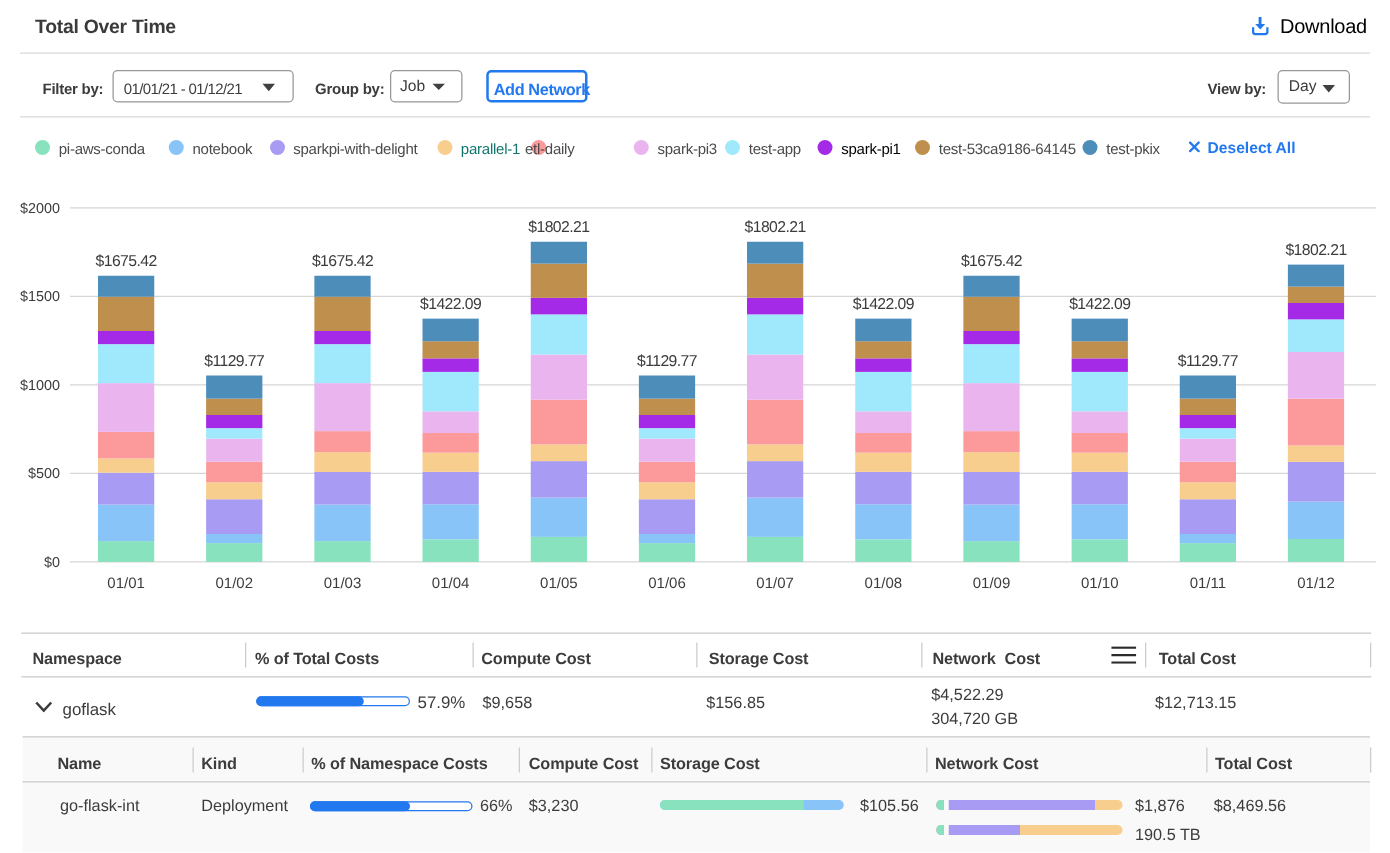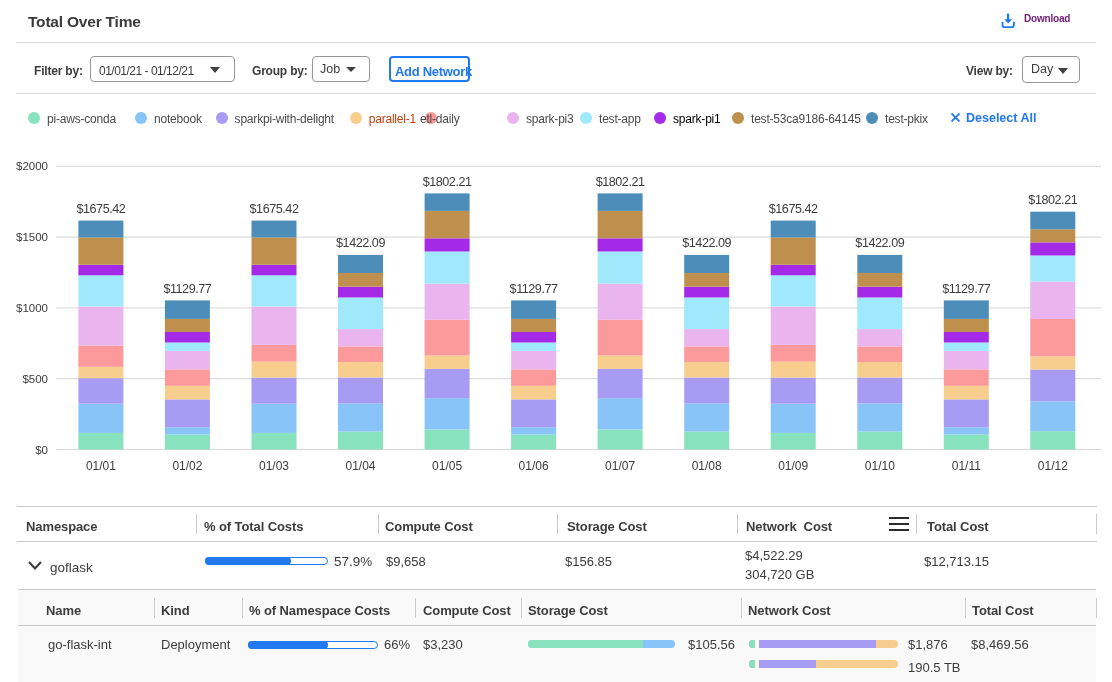--- a/index.html
+++ b/index.html
@@ -13,21 +13,21 @@
 </style>
 </head>
 <body>
 
 <div class="abs" style="left:28px;top:13px;font-size:15.5px;font-weight:bold;letter-spacing:-0.2px;color:#3A3A3A">Total Over Time</div>
 <svg class="abs" style="left:1001px;top:13px" width="15" height="16" viewBox="0 0 15 16">
   <rect x="5.9" y="0.6" width="2.3" height="7" fill="#2278EE"></rect>
   <path d="M3.2 6.2 L11.2 6.2 L7.2 10.6 Z" fill="#2278EE"></path>
   <path d="M1.5 8.8 L1.5 12.3 A1.9 1.9 0 0 0 3.4 14.2 L11 14.2 A1.9 1.9 0 0 0 12.9 12.3 L12.9 8.8" stroke="#2278EE" stroke-width="1.8" fill="none"></path>
 </svg>
-<div class="abs" style="left:1024px;top:12.5px;font-size:10px;font-weight:bold;letter-spacing:-0.2px;color:#701a75">Download</div>
+<div class="abs" style="left:1024px;top:12.5px;font-size:16px;font-weight:normal;letter-spacing:-0.2px;color:#000000">Download</div>
 <div class="hline" style="left:16px;top:42px;width:1080px"></div>
 
 <div class="flabel" style="left:34px;top:64px">Filter by:</div>
 <div class="abs" style="left:90px;top:56px;width:145px;height:26px;border:1px solid #979797;border-radius:4px;background:#fff"></div>
 <div class="abs" style="left:99px;top:64.1px;font-size:12px;letter-spacing:-0.5px;color:#3C3C3C">01/01/21 - 01/12/21</div>
 <div class="abs" style="left:210px;top:67.1px;width:0;height:0;border-left:5.8px solid transparent;border-right:5.8px solid transparent;border-top:6.5px solid #404040"></div>
 <div class="flabel" style="left:252px;top:64px">Group by:</div>
 <div class="abs" style="left:312px;top:56px;width:58px;height:26px;border:1px solid #979797;border-radius:4px;background:#fff"></div>
 <div class="abs" style="left:320px;top:62.3px;font-size:12.5px;color:#3C3C3C">Job</div>
 <div class="abs" style="left:346px;top:67.2px;width:0;height:0;border-left:5.4px solid transparent;border-right:5.4px solid transparent;border-top:5.5px solid #404040"></div>
@@ -39,21 +39,21 @@
 <div class="abs" style="left:1058px;top:68.1px;width:0;height:0;border-left:5.4px solid transparent;border-right:5.4px solid transparent;border-top:6px solid #404040"></div>
 <div class="hline" style="left:16px;top:93px;width:1080px"></div>
 
 <div style="position:absolute;left:28px;top:112px;width:12px;height:12px;border-radius:50%;background:#87E2BD"></div>
 <div style="position:absolute;left:47px;top:112px;font-size:12px;letter-spacing:-0.2px;color:#4B4B4B;white-space:nowrap">pi-aws-conda</div>
 <div style="position:absolute;left:135px;top:112px;width:12px;height:12px;border-radius:50%;background:#88C4F8"></div>
 <div style="position:absolute;left:154px;top:112px;font-size:12px;letter-spacing:-0.2px;color:#4B4B4B;white-space:nowrap">notebook</div>
 <div style="position:absolute;left:215.6px;top:112px;width:12px;height:12px;border-radius:50%;background:#A89BF3"></div>
 <div style="position:absolute;left:234.6px;top:112px;font-size:12px;letter-spacing:-0.2px;color:#4B4B4B;white-space:nowrap">sparkpi-with-delight</div>
 <div style="position:absolute;left:349.7px;top:112px;width:12px;height:12px;border-radius:50%;background:#F8CE8E"></div>
-<div style="position:absolute;left:368.7px;top:112px;font-size:12px;letter-spacing:-0.2px;color:#c2410c;white-space:nowrap">parallel-1</div>
+<div style="position:absolute;left:368.7px;top:112px;font-size:12px;letter-spacing:-0.2px;color:#0f766e;white-space:nowrap">parallel-1</div>
 <div style="position:absolute;left:425px;top:112px;width:12px;height:12px;border-radius:50%;background:#FB999B"></div>
 <div style="position:absolute;left:420px;top:112px;font-size:12px;letter-spacing:-0.2px;color:#4B4B4B;white-space:nowrap">etl-daily</div>
 <div style="position:absolute;left:507px;top:112px;width:12px;height:12px;border-radius:50%;background:#EAB5EF"></div>
 <div style="position:absolute;left:526px;top:112px;font-size:12px;letter-spacing:-0.2px;color:#4B4B4B;white-space:nowrap">spark-pi3</div>
 <div style="position:absolute;left:580px;top:112px;width:12px;height:12px;border-radius:50%;background:#A0E9FC"></div>
 <div style="position:absolute;left:599px;top:112px;font-size:12px;letter-spacing:-0.2px;color:#4B4B4B;white-space:nowrap">test-app</div>
 <div style="position:absolute;left:654px;top:112px;width:12px;height:12px;border-radius:50%;background:#A42AE8"></div>
 <div style="position:absolute;left:673px;top:112px;font-size:12px;letter-spacing:-0.2px;color:#000000;white-space:nowrap">spark-pi1</div>
 <div style="position:absolute;left:732px;top:112px;width:12px;height:12px;border-radius:50%;background:#BF8F4D"></div>
 <div style="position:absolute;left:751px;top:112px;font-size:12px;letter-spacing:-0.2px;color:#4B4B4B;white-space:nowrap">test-53ca9186-64145</div>

